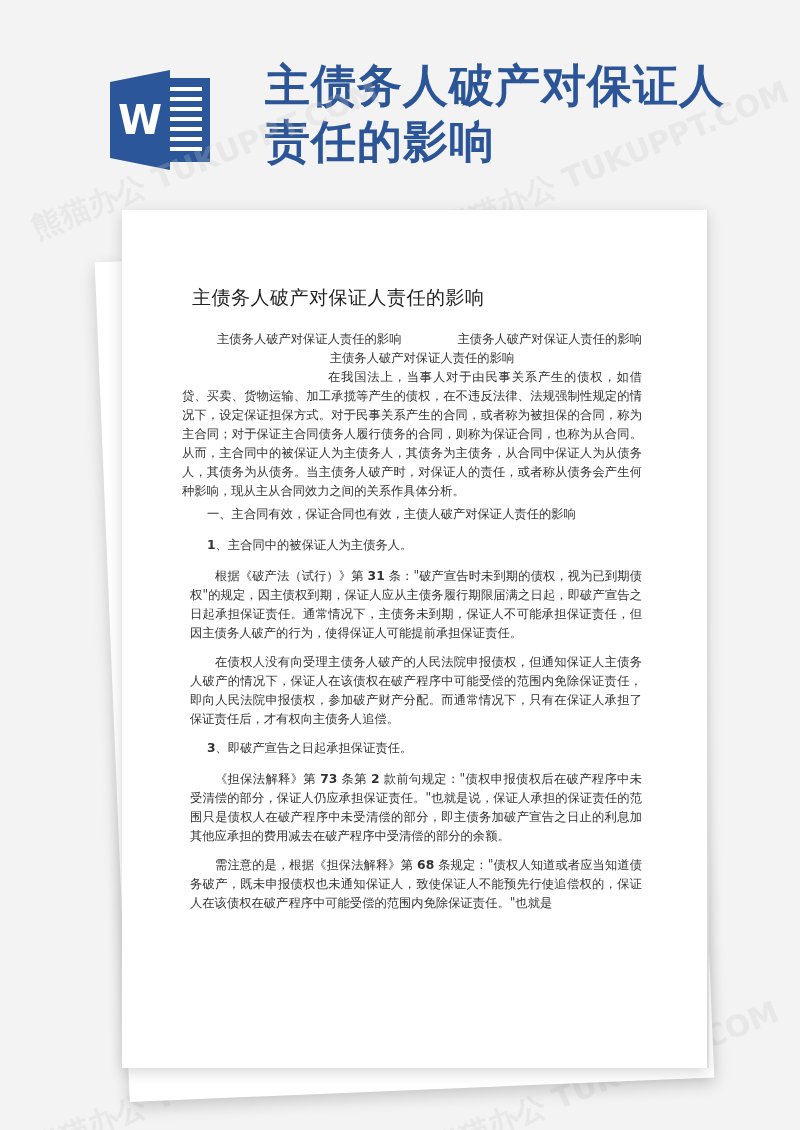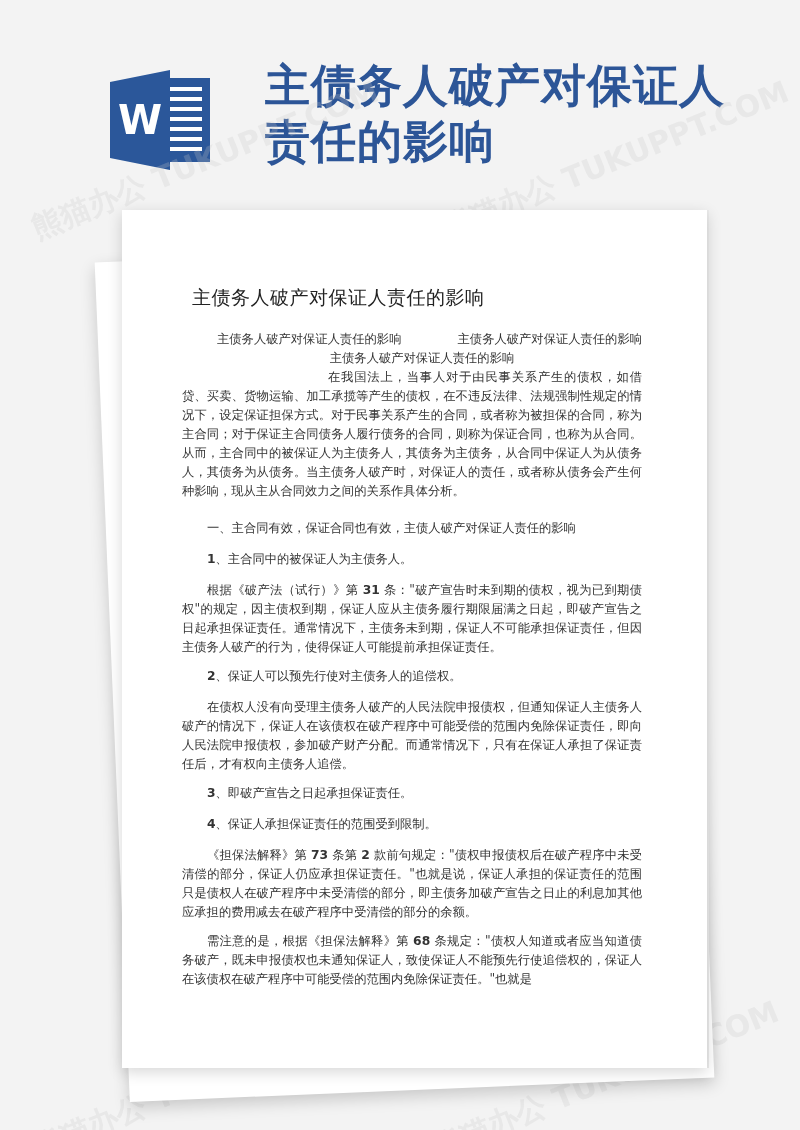--- a/index.html
+++ b/index.html
@@ -80,25 +80,25 @@
       justify-content: space-between;
       padding-left: 35px;
       padding-right: 0;
     }
     .repeat-center {
       text-align: center;
       padding-left: 20px;
     }
     .p-first {
       text-indent: 146px;
-      margin: 0 0 18px 0;
+      margin: 0 0 4px 0;
     }
     .p {
       text-indent: 25px;
-      margin: 0 0 10px 0;
+      margin: 0 0 10px 8px;
     }
     .h-line {
       padding-left: 25px;
       margin: 0 0 12px 0;
     }
     .num {
       font-family: "DejaVu Sans", sans-serif;
       font-weight: bold;
     }
     
@@ -152,23 +152,21 @@
     </div>
     <div class="repeat-center">主债务人破产对保证人责任的影响</div>
 
     <p class="p-first">在我国法上，当事人对于由民事关系产生的债权，如借贷、买卖、货物运输、加工承揽等产生的债权，在不违反法律、法规强制性规定的情况下，设定保证担保方式。对于民事关系产生的合同，或者称为被担保的合同，称为主合同；对于保证主合同债务人履行债务的合同，则称为保证合同，也称为从合同。从而，主合同中的被保证人为主债务人，其债务为主债务，从合同中保证人为从债务人，其债务为从债务。当主债务人破产时，对保证人的责任，或者称从债务会产生何种影响，现从主从合同效力之间的关系作具体分析。</p>
 
     <p class="h-line">一、主合同有效，保证合同也有效，主债人破产对保证人责任的影响</p>
 
     <p class="h-line"><span class="num">1</span><span>、主合同中的被保证人为主债务人。</span></p>
     <p class="p"><span>根据《破产法（试行）》第 </span><span class="num">31</span><span> 条："破产宣告时未到期的债权，视为已到期债权"的规定，因主债权到期，保证人应从主债务履行期限届满之日起，即破产宣告之日起承担保证责任。通常情况下，主债务未到期，保证人不可能承担保证责任，但因主债务人破产的行为，使得保证人可能提前承担保证责任。</span></p>
 
-    <p class="h-line"><span class="num">2</span><span>、保证人可以预先行使对主债务人的追偿权。</span></p>
     <p class="p"><span>在债权人没有向受理主债务人破产的人民法院申报债权，但通知保证人主债务人破产的情况下，保证人在该债权在破产程序中可能受偿的范围内免除保证责任，即向人民法院申报债权，参加破产财产分配。而通常情况下，只有在保证人承担了保证责任后，才有权向主债务人追偿。</span></p>
 
     <p class="h-line"><span class="num">3</span><span>、即破产宣告之日起承担保证责任。</span></p>
 
-    <p class="h-line"><span class="num">4</span><span>、保证人承担保证责任的范围受到限制。</span></p>
     <p class="p"><span>《担保法解释》第 </span><span class="num">73</span><span> 条第 </span><span class="num">2</span><span> 款前句规定："债权申报债权后在破产程序中未受清偿的部分，保证人仍应承担保证责任。"也就是说，保证人承担的保证责任的范围只是债权人在破产程序中未受清偿的部分，即主债务加破产宣告之日止的利息加其他应承担的费用减去在破产程序中受清偿的部分的余额。</span></p>
 
     <p class="p"><span>需注意的是，根据《担保法解释》第 </span><span class="num">68</span><span> 条规定："债权人知道或者应当知道债务破产，既未申报债权也未通知保证人，致使保证人不能预先行使追偿权的，保证人在该债权在破产程序中可能受偿的范围内免除保证责任。"也就是</span></p>
   </div>
 </div>
 
 </body></html>

